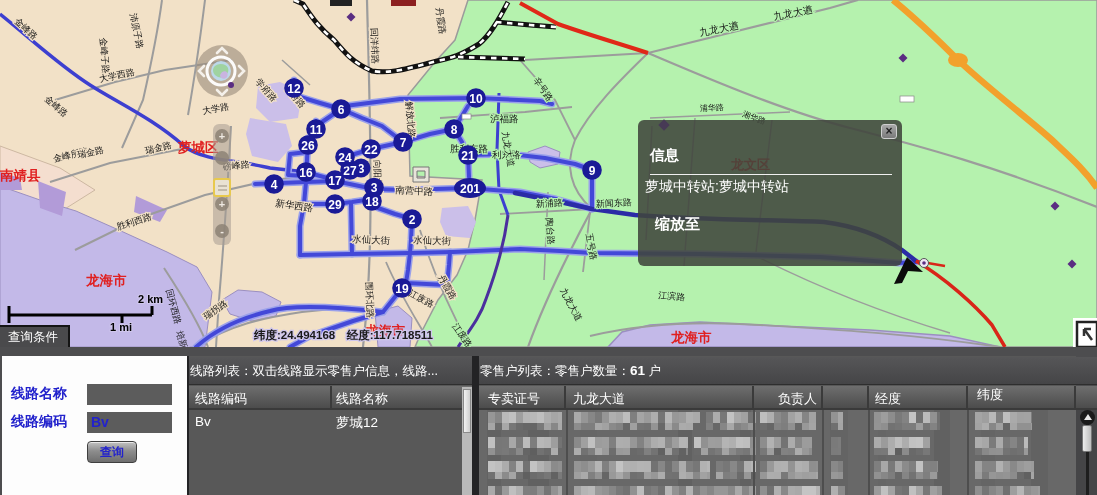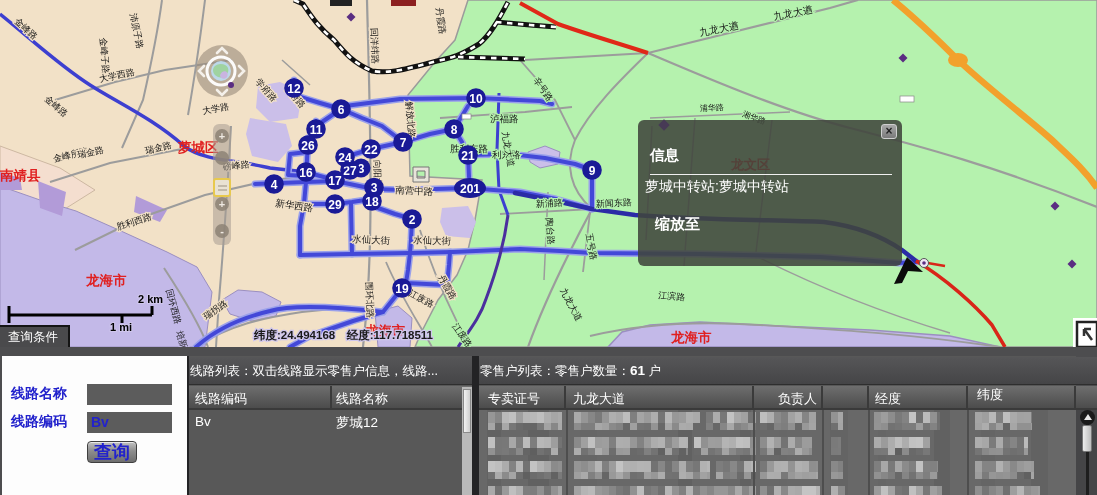--- a/index.html
+++ b/index.html
@@ -19,21 +19,21 @@
 #popup .zm { font-size:15px; font-weight:bold; margin:19px 0 0 17px; }
 .panel-hd { position:absolute; height:28px; background:linear-gradient(#565658,#454547);
   color:#fff; font-size:12.5px; line-height:28px; padding-left:1px; border-bottom:1px solid #2e2e2e; }
 .col-hd { position:absolute; height:24px; background:linear-gradient(#6e6e6e,#4c4c4c);
   color:#fff; font-size:13px; line-height:24px; border-bottom:2px solid #3a3a3a; }
 .whitebox { position:absolute; left:2px; top:356px; width:185px; height:139px; background:#fdfdfd; z-index:5; }
 .blab { position:absolute; color:#2222cc; font-weight:bold; font-size:14px; }
 .inp { position:absolute; left:87px; width:85px; height:21px; background:#5c5c5c; }
 .btn { position:absolute; left:87px; top:441px; width:50px; height:22px; border-radius:4px;
   background:linear-gradient(#c2c2c2,#8d8d8d 45%,#6e6e6e); border:1px solid #3f3f3f;
-  color:#2222cc; font-weight:bold; font-size:18px; text-align:center; line-height:20px;
+  color:#2222cc; font-weight:bold; font-size:12px; text-align:center; line-height:20px;
   box-shadow: inset 0 1px 0 #e8e8e8; z-index:6; }
 .cell { position:absolute; color:#fff; font-size:13px; }
 </style></head>
 <body>
 <div id="app">
   <div id="mapwrap">
 <svg width="1097" height="347" viewBox="0 0 1097 347" style="position:absolute;left:0;top:0">
 <rect x="0" y="0" width="1097" height="347" fill="#f2e1c7"></rect>
 <polygon points="468,0 1097,0 1097,347 415,347 421,333 438,300 457,275 468,250 475,220 482,180 410,176 408,95 435,62 455,40" fill="#b5f2ae" stroke="#9b9b9b" stroke-width="1.5"></polygon>
 <polygon points="0,146 60,168 95,190 60,212 0,208" fill="#f4decf" stroke="#cdb8a2" stroke-width="1"></polygon>

